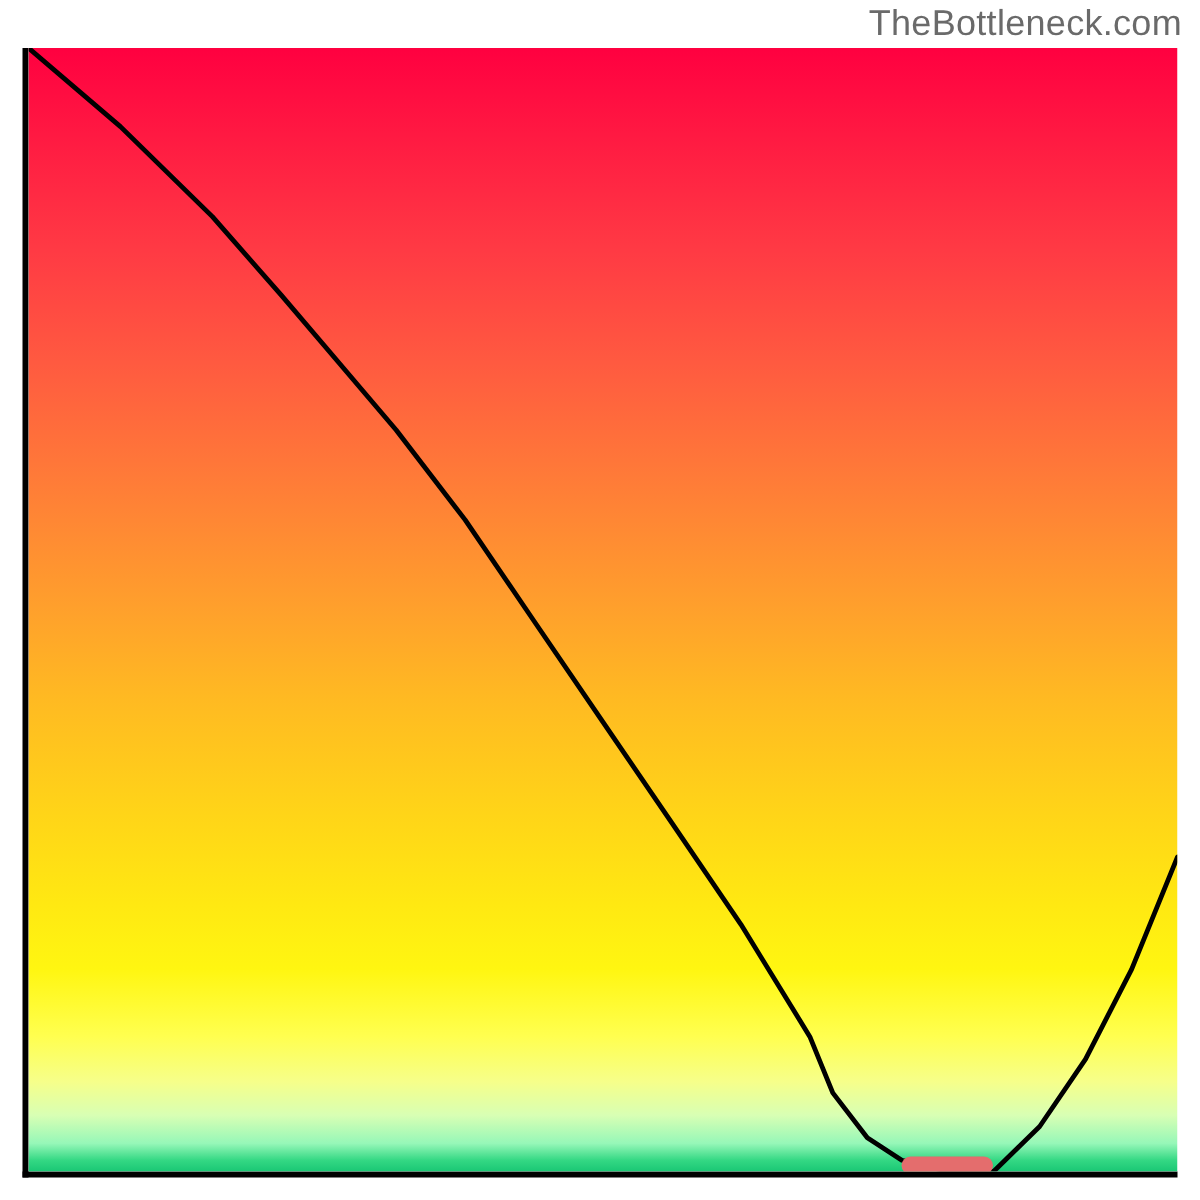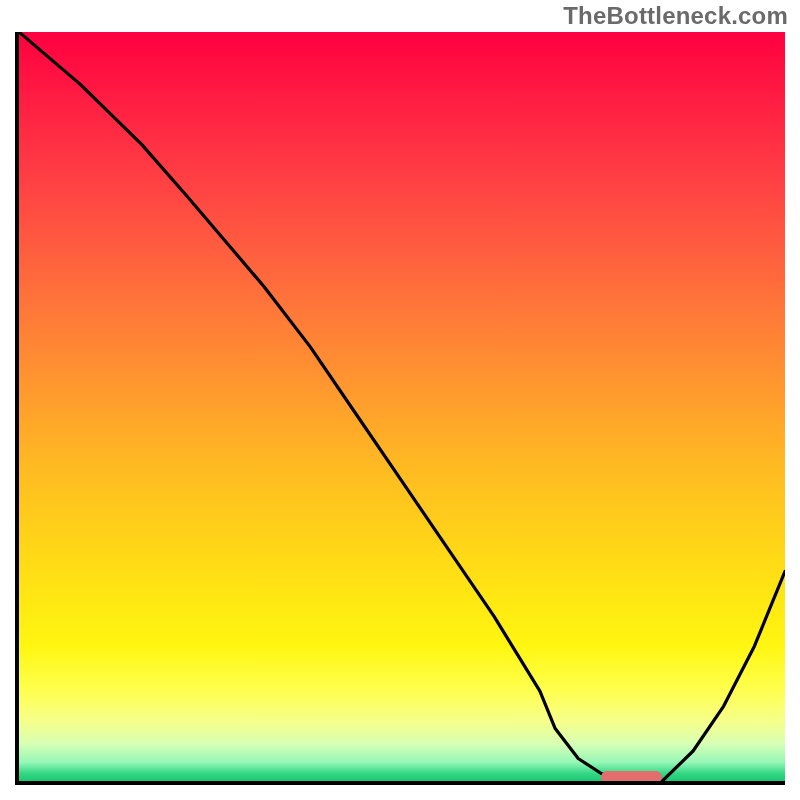--- a/index.html
+++ b/index.html
@@ -13,21 +13,21 @@
   .frame {
     position: relative;
     width: 800px;
     height: 800px;
   }
   .watermark {
     position: absolute;
     top: 2px;
     right: 12px;
     font-size: 24px;
-    font-weight: 700;
+    font-weight: 400;
     color: #6a6a6a;
     letter-spacing: 0.2px;
   }
   .plot {
     position: absolute;
     left: 15px;
     top: 32px;
     width: 770px;
     height: 753px;
     border-left: 4px solid #000;

